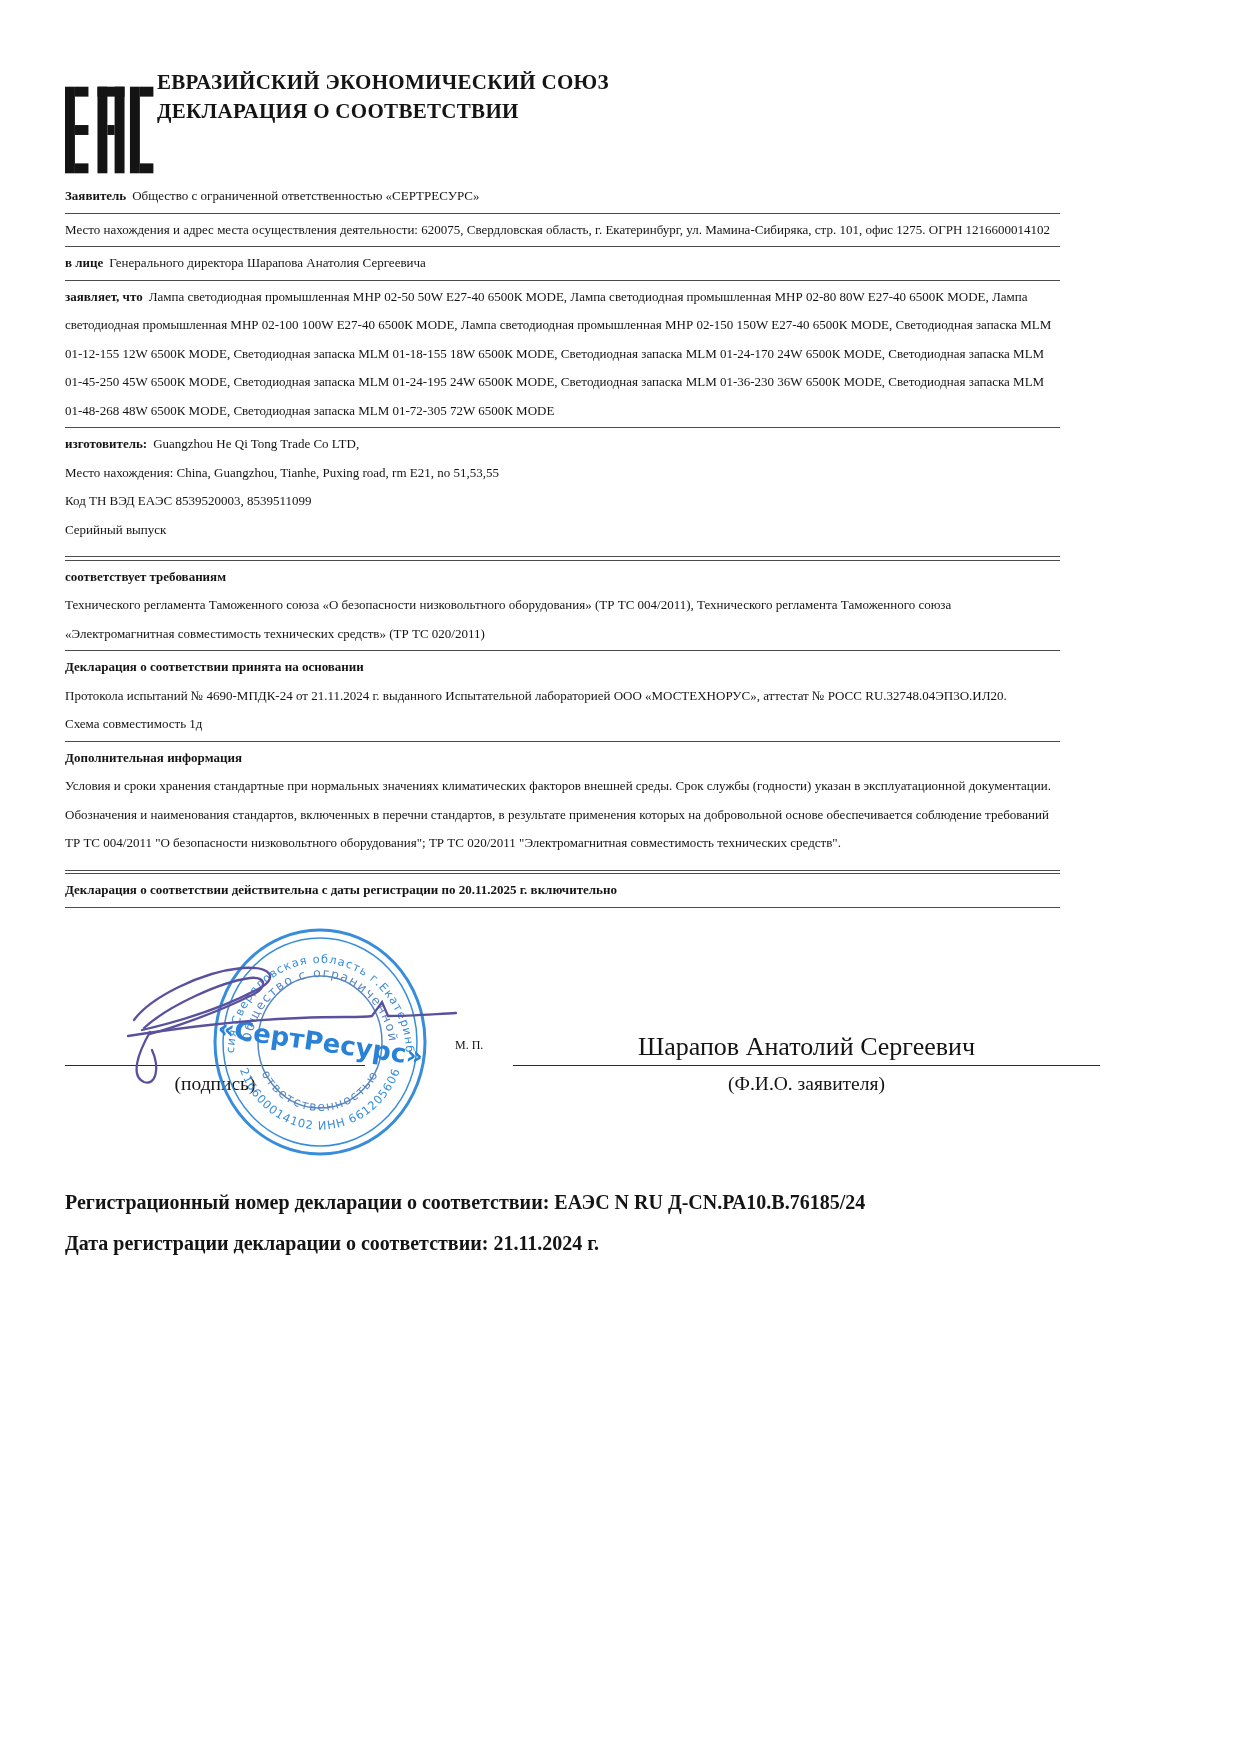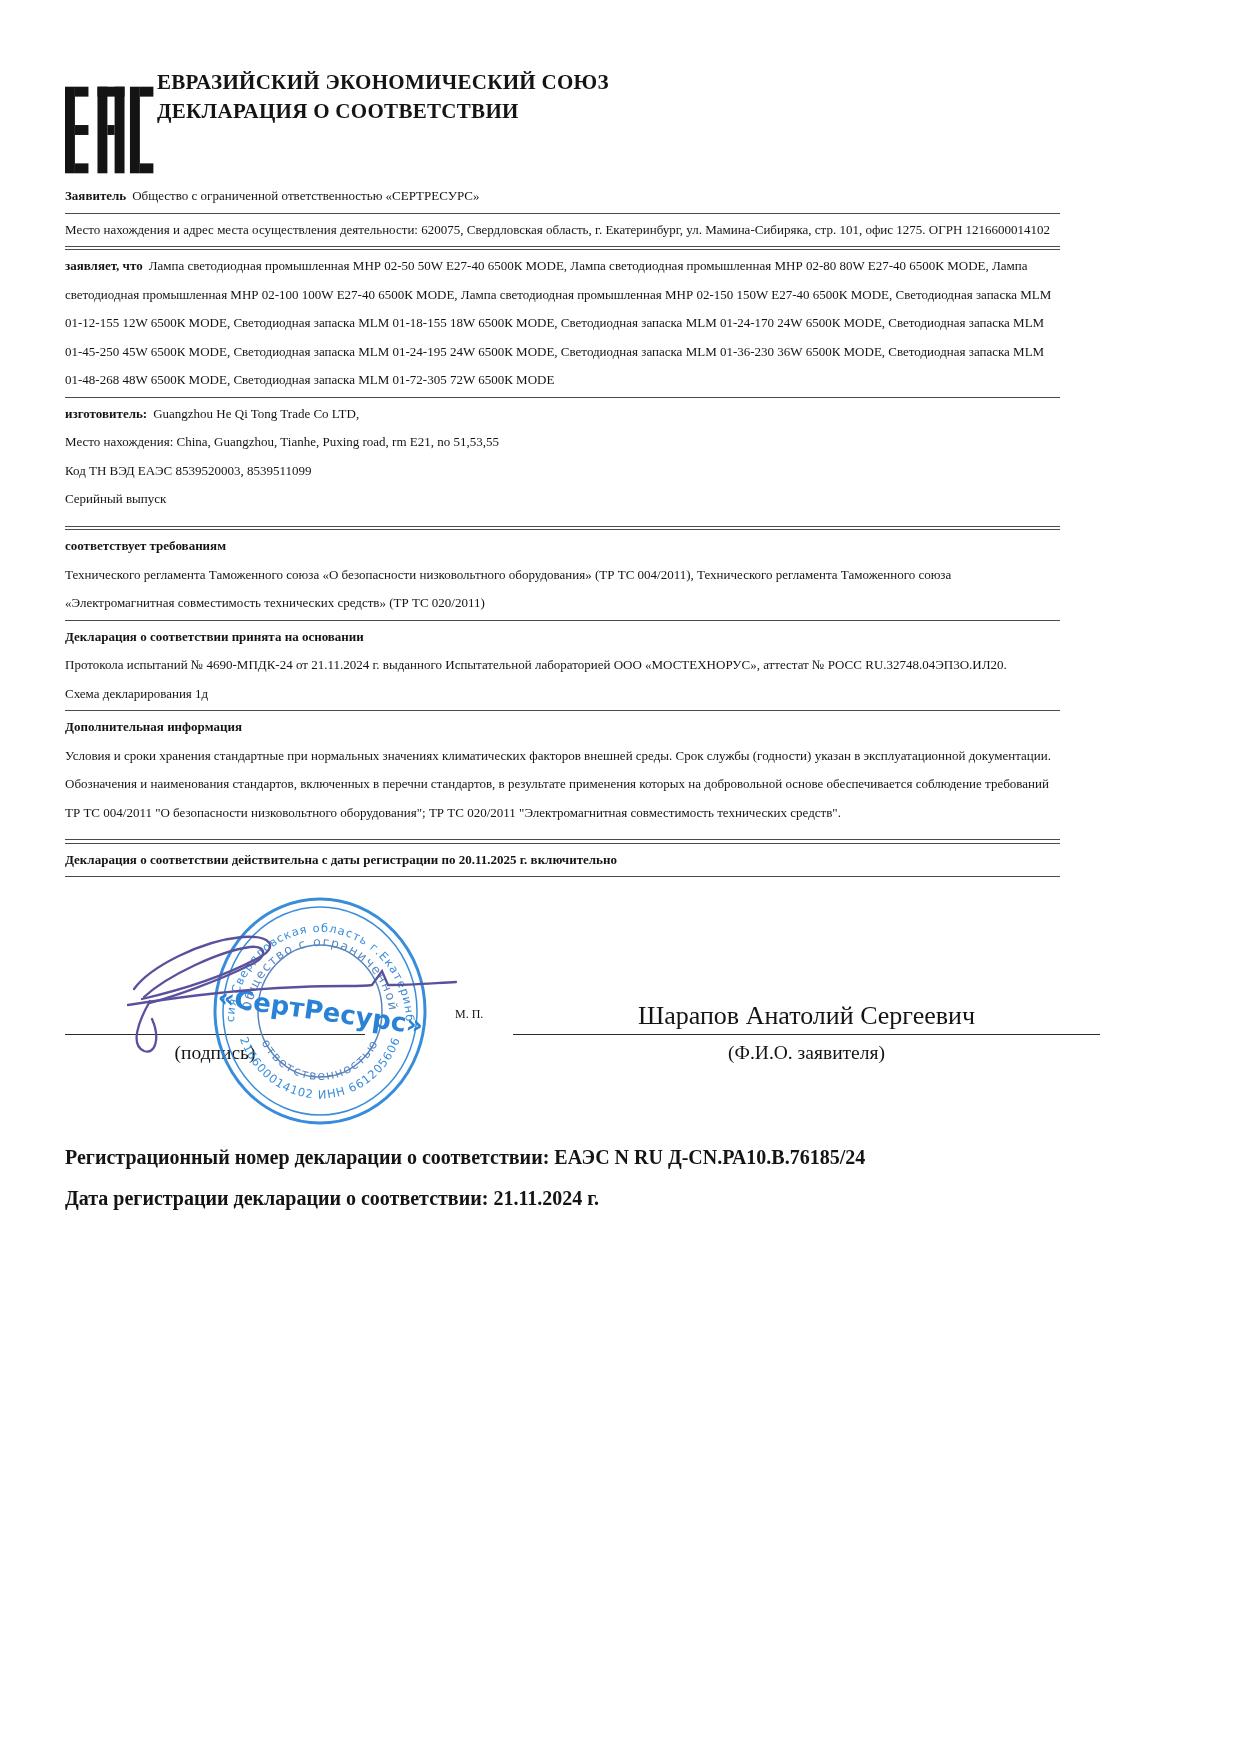--- a/index.html
+++ b/index.html
@@ -32,21 +32,21 @@
   .cap.podpis { left:40px; top:160px; width:220px; }
   .cap.fio { left:448px; top:160px; width:587px; }
   .mp { position:absolute; left:390px; top:128px; font-size:12px; }
   .name-over { position:absolute; left:448px; top:122px; width:587px;
                text-align:center; font-size:26px; }
   .stamp { position:absolute; left:145px; top:15px; width:220px; height:234px;
            z-index:2; opacity:0.95; }
   .autograph { position:absolute; left:55px; top:48px; width:345px; height:140px; z-index:3; }
 
   
-  .doc-footer { margin-top:6px; }
+  .doc-footer { margin-top:20px; }
   .doc-footer p { margin:0; font-weight:bold; font-size:20px; line-height:28px; }
   .doc-footer p + p { margin-top:13px; }
 
   
   .stamp text { font-family:"DejaVu Sans","Liberation Sans",sans-serif; }
 </style>
 </head>
 <body>
 
 <div class="page">
@@ -74,38 +74,39 @@
   </header>
 
   <main class="content">
 
     <p><b class="lbl">Заявитель</b><span>Общество с ограниченной ответственностью «СЕРТРЕСУРС»</span></p>
     <hr class="sep">
 
     <p>Место нахождения и адрес места осуществления деятельности: 620075, Свердловская область, г. Екатеринбург, ул. Мамина-Сибиряка, стр. 101, офис 1275. ОГРН 1216600014102</p>
     <hr class="sep">
 
+    <p><b class="lbl">в лице</b><span>Генерального директора Шарапова Анатолия Сергеевича</span></p>
     <hr class="sep">
 
     <p><b class="lbl">заявляет, что</b><span>Лампа светодиодная промышленная МНР 02-50 50W Е27-40 6500К MODE, Лампа светодиодная промышленная МНР 02-80 80W Е27-40 6500К MODE, Лампа светодиодная промышленная МНР 02-100 100W Е27-40 6500К MODE, Лампа светодиодная промышленная МНР 02-150 150W Е27-40 6500К MODE, Светодиодная запаска MLM 01-12-155 12W 6500К MODE, Светодиодная запаска MLM 01-18-155 18W 6500К MODE, Светодиодная запаска MLM 01-24-170 24W 6500К MODE, Светодиодная запаска MLM 01-45-250 45W 6500К MODE, Светодиодная запаска MLM 01-24-195 24W 6500К MODE, Светодиодная запаска MLM 01-36-230 36W 6500К MODE, Светодиодная запаска MLM 01-48-268 48W 6500К MODE, Светодиодная запаска MLM 01-72-305 72W 6500К MODE</span></p>
     <hr class="sep">
 
     <p><b class="lbl">изготовитель:</b><span>Guangzhou He Qi Tong Trade Co LTD,</span></p>
     <p>Место нахождения: China, Guangzhou, Tianhe, Puxing road, rm E21, no 51,53,55</p>
     <p>Код ТН ВЭД ЕАЭС 8539520003, 8539511099</p>
     <p>Серийный выпуск</p>
     <hr class="sep double sp-above">
 
     <p class="bold-line">соответствует требованиям</p>
     <p>Технического регламента Таможенного союза «О безопасности низковольтного оборудования» (ТР ТС 004/2011), Технического регламента Таможенного союза «Электромагнитная совместимость технических средств» (ТР ТС 020/2011)</p>
     <hr class="sep">
 
     <p class="bold-line">Декларация о соответствии принята на основании</p>
     <p>Протокола испытаний № 4690-МПДК-24 от 21.11.2024 г. выданного Испытательной лабораторией ООО «МОСТЕХНОРУС», аттестат № РОСС RU.32748.04ЭП3О.ИЛ20.</p>
-    <p>Схема декларирования 1д</p>
+    <p>Схема совместимость 1д</p>
     <hr class="sep">
 
     <p class="bold-line">Дополнительная информация</p>
     <p>Условия и сроки хранения стандартные при нормальных значениях климатических факторов внешней среды. Срок службы (годности) указан в эксплуатационной документации. Обозначения и наименования стандартов, включенных в перечни стандартов, в результате применения которых на добровольной основе обеспечивается соблюдение требований ТР ТС 004/2011 "О безопасности низковольтного оборудования"; ТР ТС 020/2011 "Электромагнитная совместимость технических средств".</p>
     <hr class="sep double sp-above">
 
     <p class="bold-line">Декларация о соответствии действительна с даты регистрации по 20.11.2025 г. включительно</p>
     <hr class="sep">
   </main>
 

